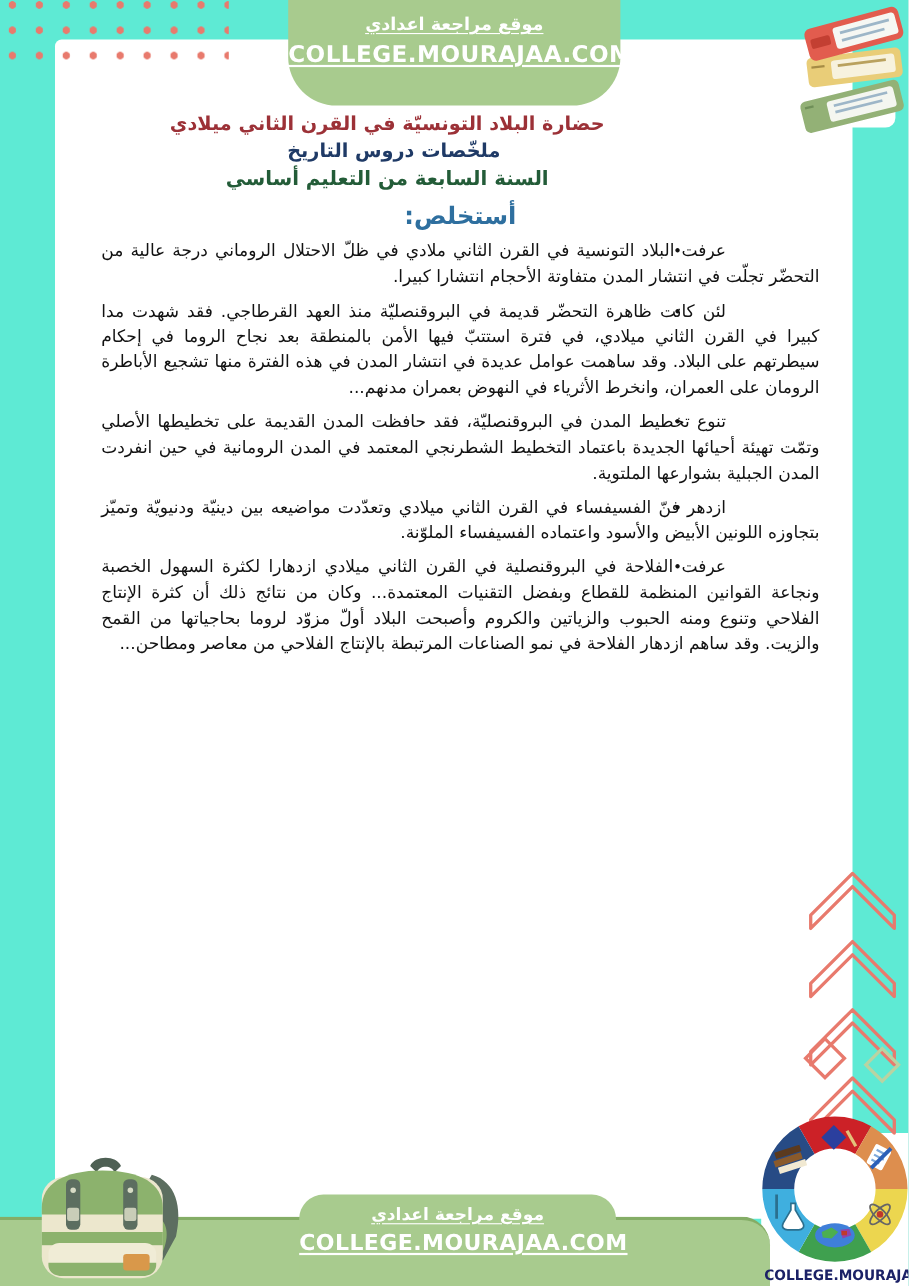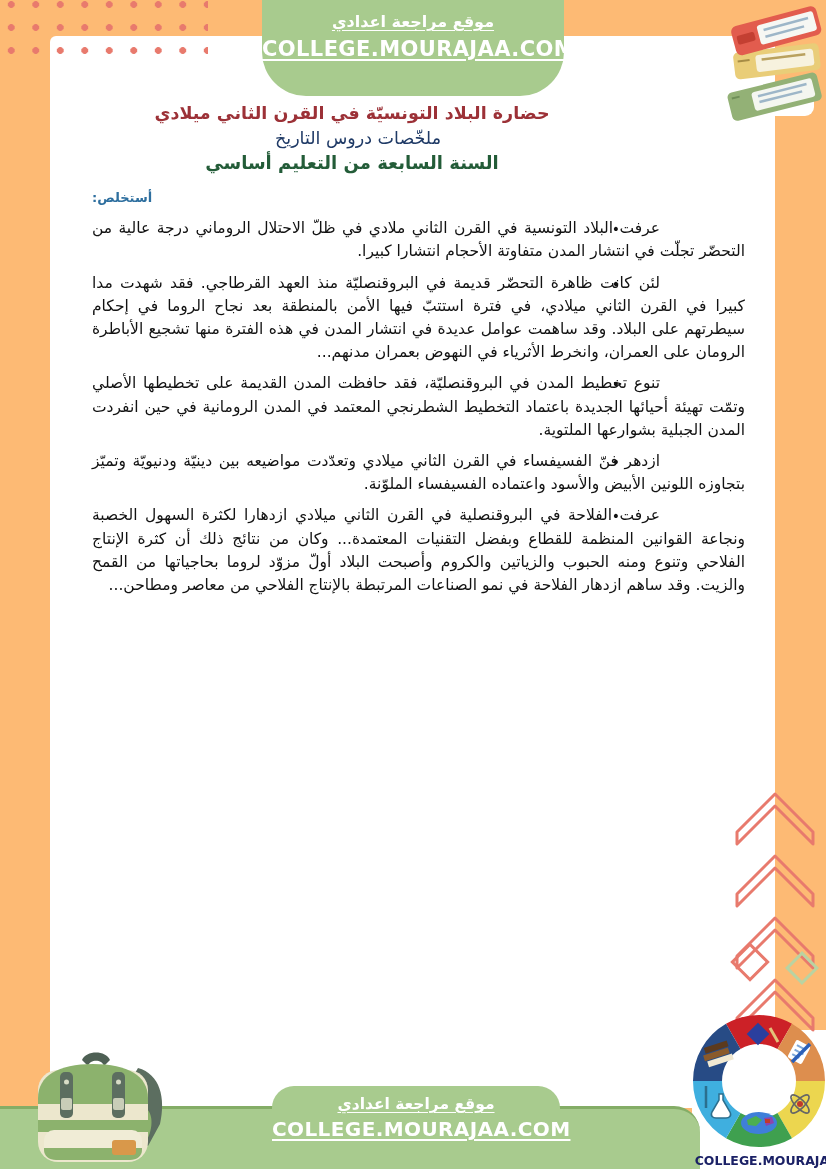--- a/index.html
+++ b/index.html
@@ -1,18 +1,18 @@
 <!DOCTYPE html>
 <html lang="ar"><head>
 <meta charset="utf-8">
 <style>
   html,body{margin:0;padding:0;background:#e8e8e8;}
   .page{
     position:relative;width:826px;height:1169px;margin:0 auto;
-    background:#fdba74;overflow:hidden;
+    background:#5eead4;overflow:hidden;
     font-family:"DejaVu Sans","Liberation Sans",sans-serif;
   }
   
   .content-sheet{position:absolute;left:50px;top:36px;width:725px;height:1072px;background:#ffffff;border-radius:6px;z-index:1;}
   .corner-sheet{position:absolute;left:692px;top:1030px;width:134px;height:139px;background:#ffffff;border-top-left-radius:28px;z-index:2;}
   .footer-band{position:absolute;left:0;top:1106px;width:700px;height:63px;background:#a8cb8e;border-top:3px solid #84ad66;border-top-right-radius:26px;z-index:3;}
   .header-bump{position:absolute;left:262px;top:0;width:302px;height:96px;background:#a8cb8e;border-radius:0 0 44px 44px;z-index:4;text-align:center;}
   .footer-bump{position:absolute;left:272px;top:1086px;width:288px;height:83px;background:#a8cb8e;border-radius:22px 22px 0 0;z-index:4;text-align:center;}
   .dots{position:absolute;left:0;top:0;width:208px;height:64px;z-index:5;
     background-image:radial-gradient(circle,#e87a6d 3.1px,rgba(0,0,0,0) 3.7px);
@@ -20,25 +20,25 @@
   
   .site-line-ar{display:block;color:#ffffff;font-weight:bold;font-size:16px;line-height:20px;padding-top:12px;
     text-decoration:underline;text-underline-offset:3px;direction:rtl;}
   .site-line-domain{display:block;color:#ffffff;font-weight:bold;font-size:21px;line-height:26px;margin-top:4px;
     letter-spacing:.4px;text-decoration:underline;text-underline-offset:3px;}
   .footer-bump .site-line-ar{padding-top:8px;font-size:15.5px;}
   .footer-bump .site-line-domain{font-size:20px;margin-top:2px;}
   
   .title-block{position:absolute;left:50px;top:101px;width:604px;text-align:center;direction:rtl;z-index:6;}
   .title-1{color:#9c3137;font-size:17.5px;font-weight:bold;line-height:24px;}
-  .title-2{color:#1f3a66;font-size:17.5px;font-weight:normal;line-height:24px;margin-top:1px;margin-left:12px;}
+  .title-2{color:#1f3a66;font-size:17.5px;font-weight:bold;line-height:24px;margin-top:1px;margin-left:12px;}
   .title-3{color:#235c38;font-size:18px;font-weight:bold;line-height:24px;margin-top:1px;}
   .body-block{position:absolute;left:92px;top:186px;width:653px;direction:rtl;text-align:justify;z-index:6;
     color:#121212;font-size:15.5px;line-height:23.2px;}
-  .section-heading{color:#2e6f9f;font-size:13px;font-weight:bold;margin:0 0 4px 0;text-align:left;}
+  .section-heading{color:#2e6f9f;font-size:22px;font-weight:bold;margin:0 0 4px 0;text-align:center;}
   .body-block p{margin:0 0 8px 0;}
   .body-block p.b{text-indent:85px;position:relative;}
   .body-block p.b::before{content:"\2022";position:absolute;right:40px;top:1px;font-size:14px;}
   
   .chevron{position:absolute;left:733px;width:84px;height:58px;z-index:3;}
   .diamond{position:absolute;border:3px solid #e87a6d;transform:rotate(45deg);z-index:3;background:transparent;}
   .diamond.green{border-color:#b9d3a2;}
   .books{position:absolute;left:726px;top:2px;width:98px;height:120px;z-index:5;}
   .backpack{position:absolute;left:20px;top:1046px;width:168px;height:122px;z-index:5;}
   .logo-wrap{position:absolute;left:692px;top:1014px;width:134px;height:154px;z-index:6;text-align:center;}

